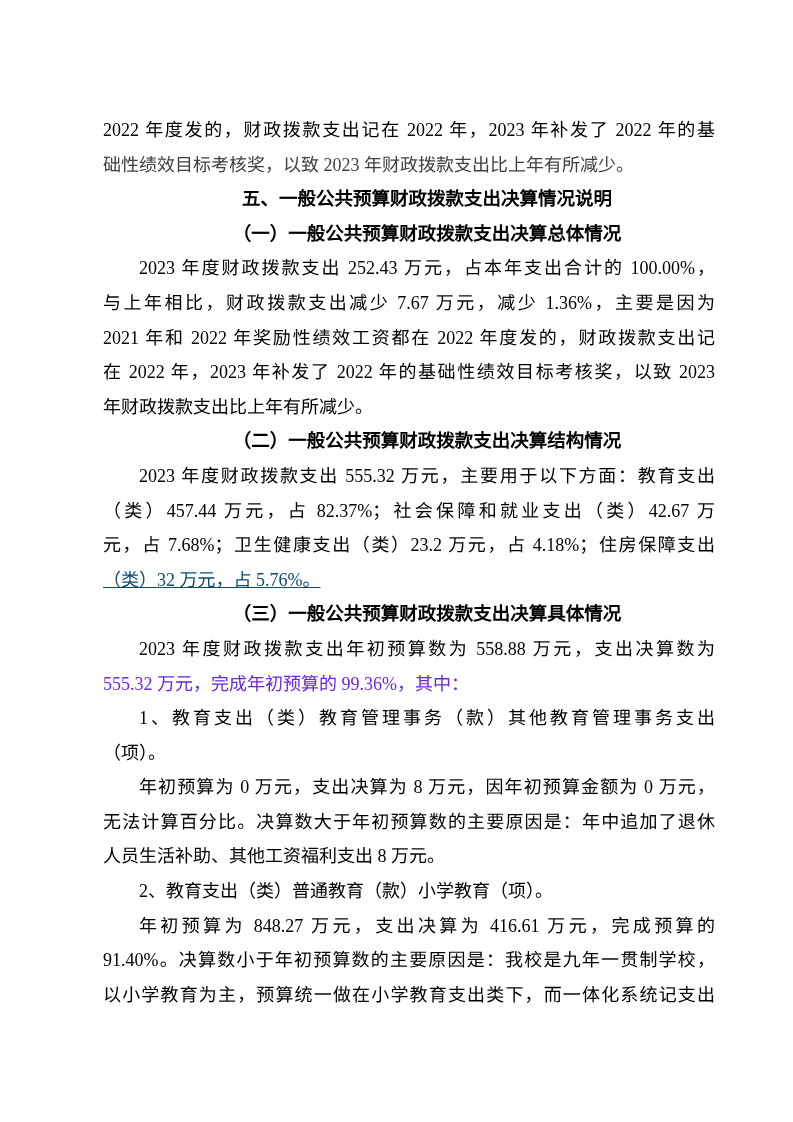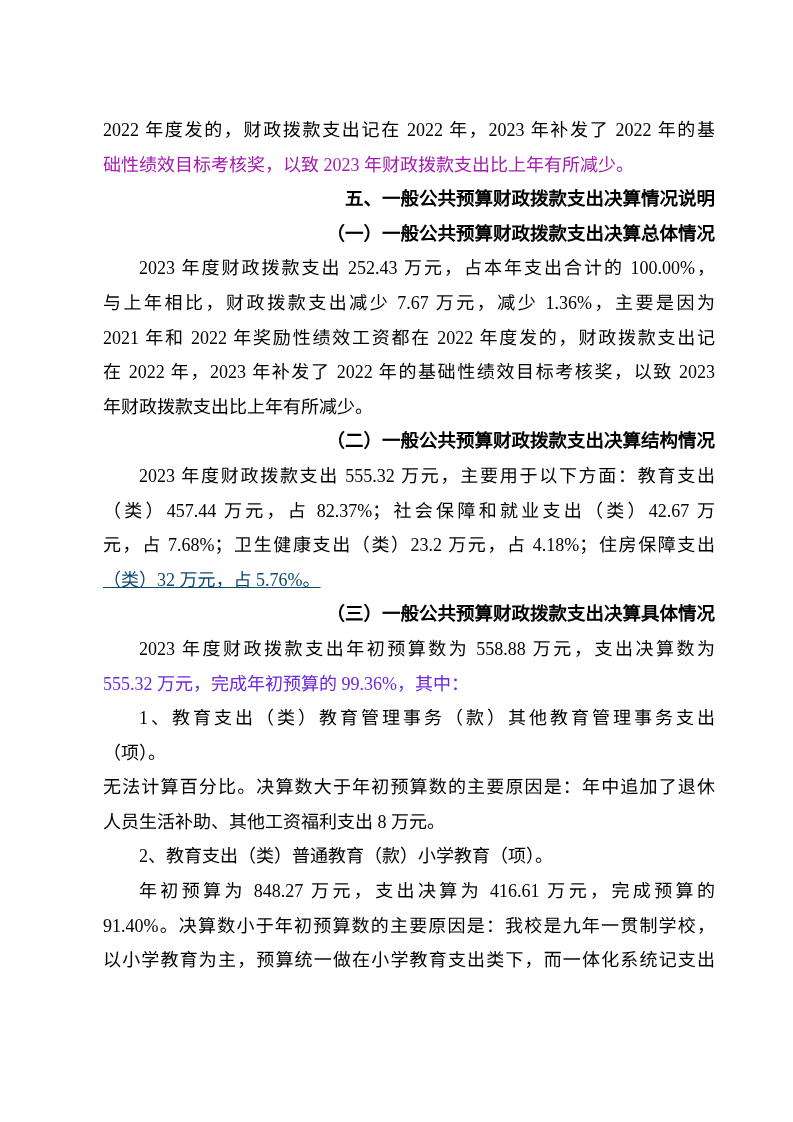--- a/index.html
+++ b/index.html
@@ -46,45 +46,46 @@
   .fl {
     padding-left: 36px;
     text-align: left;
   }
   
   .h {
     padding-left: 36px;
     font-family: "Liberation Sans", "DejaVu Sans", sans-serif;
     font-weight: 700;
     font-size: 18.5px;
-    text-align: right;
+    text-align: center;
   }
 </style>
 </head>
 <body>
 
 <main class="page" id="doc-page" style="background: rgb(255, 255, 255);">
     <div class="line j" style="color: rgb(0, 0, 0);">2022 年度发的，财政拨款支出记在 2022 年，2023 年补发了 2022 年的基</div>
-    <div class="line l" style="color: #a21caf;">础性绩效目标考核奖，以致 2023 年财政拨款支出比上年有所减少。</div>
+    <div class="line l" style="color: #404040;">础性绩效目标考核奖，以致 2023 年财政拨款支出比上年有所减少。</div>
     <div class="line h" style="color: rgb(0, 0, 0);">五、一般公共预算财政拨款支出决算情况说明</div>
     <div class="line h" style="color: rgb(0, 0, 0);">（一）一般公共预算财政拨款支出决算总体情况</div>
     <div class="line fj" style="color: rgb(0, 0, 0);">2023 年度财政拨款支出 252.43 万元，占本年支出合计的 100.00%，</div>
     <div class="line j" style="color: rgb(0, 0, 0);">与上年相比，财政拨款支出减少 7.67 万元，减少 1.36%，主要是因为</div>
     <div class="line j" style="color: rgb(0, 0, 0);">2021 年和 2022 年奖励性绩效工资都在 2022 年度发的，财政拨款支出记</div>
     <div class="line j" style="color: rgb(0, 0, 0);">在 2022 年，2023 年补发了 2022 年的基础性绩效目标考核奖，以致 2023</div>
     <div class="line l" style="color: rgb(0, 0, 0);">年财政拨款支出比上年有所减少。</div>
     <div class="line h" style="color: rgb(0, 0, 0);">（二）一般公共预算财政拨款支出决算结构情况</div>
     <div class="line fj" style="color: rgb(0, 0, 0);">2023 年度财政拨款支出 555.32 万元，主要用于以下方面：教育支出</div>
     <div class="line j" style="color: rgb(0, 0, 0);">（类）457.44 万元，占 82.37%；社会保障和就业支出（类）42.67 万</div>
     <div class="line j" style="color: rgb(0, 0, 0);">元，占 7.68%；卫生健康支出（类）23.2 万元，占 4.18%；住房保障支出</div>
     <div class="line l" style="color: #0c4a6e; text-decoration: underline;">（类）32 万元，占 5.76%。</div>
     <div class="line h" style="color: rgb(0, 0, 0);">（三）一般公共预算财政拨款支出决算具体情况</div>
     <div class="line fj" style="color: rgb(0, 0, 0);">2023 年度财政拨款支出年初预算数为 558.88 万元，支出决算数为</div>
     <div class="line l" style="color: #6d28d9;">555.32 万元，完成年初预算的 99.36%，其中：</div>
     <div class="line fj" style="color: rgb(0, 0, 0);">1、教育支出（类）教育管理事务（款）其他教育管理事务支出</div>
     <div class="line l" style="color: rgb(0, 0, 0);">（项）。</div>
+    <div class="line fj" style="color: rgb(0, 0, 0);">年初预算为 0 万元，支出决算为 8 万元，因年初预算金额为 0 万元，</div>
     <div class="line j" style="color: rgb(0, 0, 0);">无法计算百分比。决算数大于年初预算数的主要原因是：年中追加了退休</div>
     <div class="line l" style="color: rgb(0, 0, 0);">人员生活补助、其他工资福利支出 8 万元。</div>
     <div class="line fl" style="color: rgb(0, 0, 0);">2、教育支出（类）普通教育（款）小学教育（项）。</div>
     <div class="line fj" style="color: rgb(0, 0, 0);">年初预算为 848.27 万元，支出决算为 416.61 万元，完成预算的</div>
     <div class="line j" style="color: rgb(0, 0, 0);">91.40%。决算数小于年初预算数的主要原因是：我校是九年一贯制学校，</div>
     <div class="line j" style="color: rgb(0, 0, 0);">以小学教育为主，预算统一做在小学教育支出类下，而一体化系统记支出</div>
   </main>
 
 </body></html>

